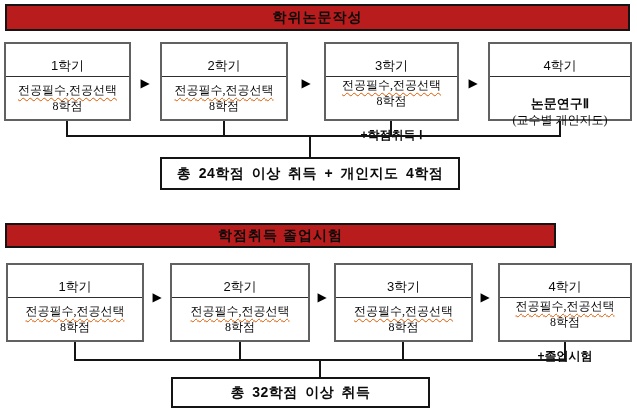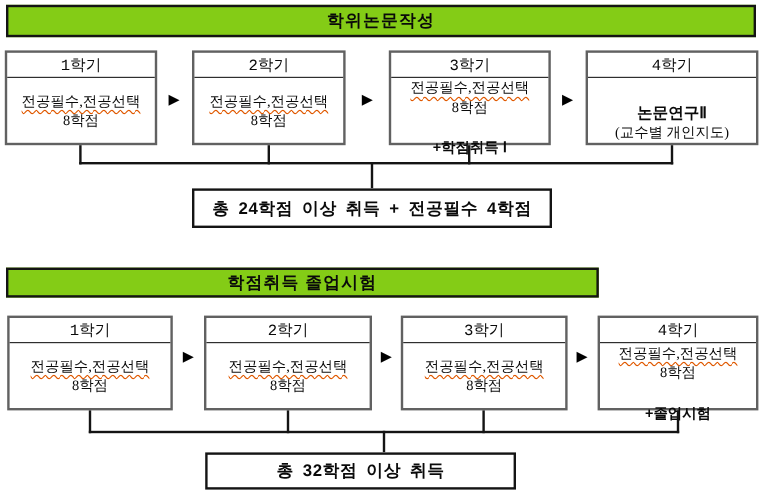--- a/index.html
+++ b/index.html
@@ -2,33 +2,33 @@
 <html><head>
 <meta charset="utf-8">
 <style>
   html,body { margin:0; padding:0; background:#fff; }
   .canvas {
     position:relative; width:637px; height:417px; background:#ffffff;
     font-family:"Liberation Sans", sans-serif; color:#0a0a0a; overflow:hidden;
   }
   .sec-header {
     position:absolute; box-sizing:border-box;
-    background:#84cc16; border:2px solid #141414;
+    background:#b91c1c; border:2px solid #141414;
     display:flex; align-items:center; justify-content:center;
     font-family:"Liberation Sans", sans-serif; font-weight:bold; font-size:14px;
     letter-spacing:1px;
   }
   .sem {
     position:absolute; box-sizing:border-box; background:#ffffff;
     border:2px solid #616161; display:flex; flex-direction:column;
   }
   .sem-term {
     height:20px; flex:0 0 20px; border-bottom:1px solid #2e2e2e;
     display:flex; align-items:center; justify-content:center;
-    font-family:Liberation Mono, monospace; font-size:13px;
+    font-family:Liberation Sans, sans-serif; font-size:13px;margin-top:12px;
   }
   .sem-body {
     flex:1 1 auto; display:flex; flex-direction:column;
     align-items:center; justify-content:center;
     font-family:"Liberation Serif", serif; font-size:12px; line-height:16px;
     text-align:center;
   }
   .wavy {
     text-decoration:underline; text-decoration-style:wavy;
     text-decoration-color:#e05800; text-decoration-thickness:1px;
@@ -101,24 +101,24 @@
   </div>
 
   <div class="connector" style="left:66px;  top:121px; width:2px; height:16px"></div>
   <div class="connector" style="left:223px; top:121px; width:2px; height:16px"></div>
   <div class="connector" style="left:390px; top:121px; width:2px; height:16px"></div>
   <div class="connector" style="left:559px; top:121px; width:2px; height:16px"></div>
   <div class="connector" style="left:66px;  top:135px; width:495px; height:2px"></div>
   <div class="connector" style="left:309px; top:135px; width:2px; height:22px"></div>
 
   <div class="summary" style="left:160px; top:157px; width:300px; height:33px">
-    <span>총 24학점 이상 취득 + 전공필수 4학점</span>
+    <span>총 24학점 이상 취득 + 개인지도 4학점</span>
   </div>
 
-  <div class="sec-header" style="left:5px; top:223px; width:494px; height:25px">
+  <div class="sec-header" style="left:5px; top:223px; width:551px; height:25px">
     <span>학점취득 졸업시험</span>
   </div>
 
   <div class="sem" style="left:6px; top:263px; width:138px; height:79px">
     <div class="sem-term">1학기</div>
     <div class="sem-body">
       <div class="wavy">전공필수,전공선택</div>
       <div>8학점</div>
     </div>
   </div>

